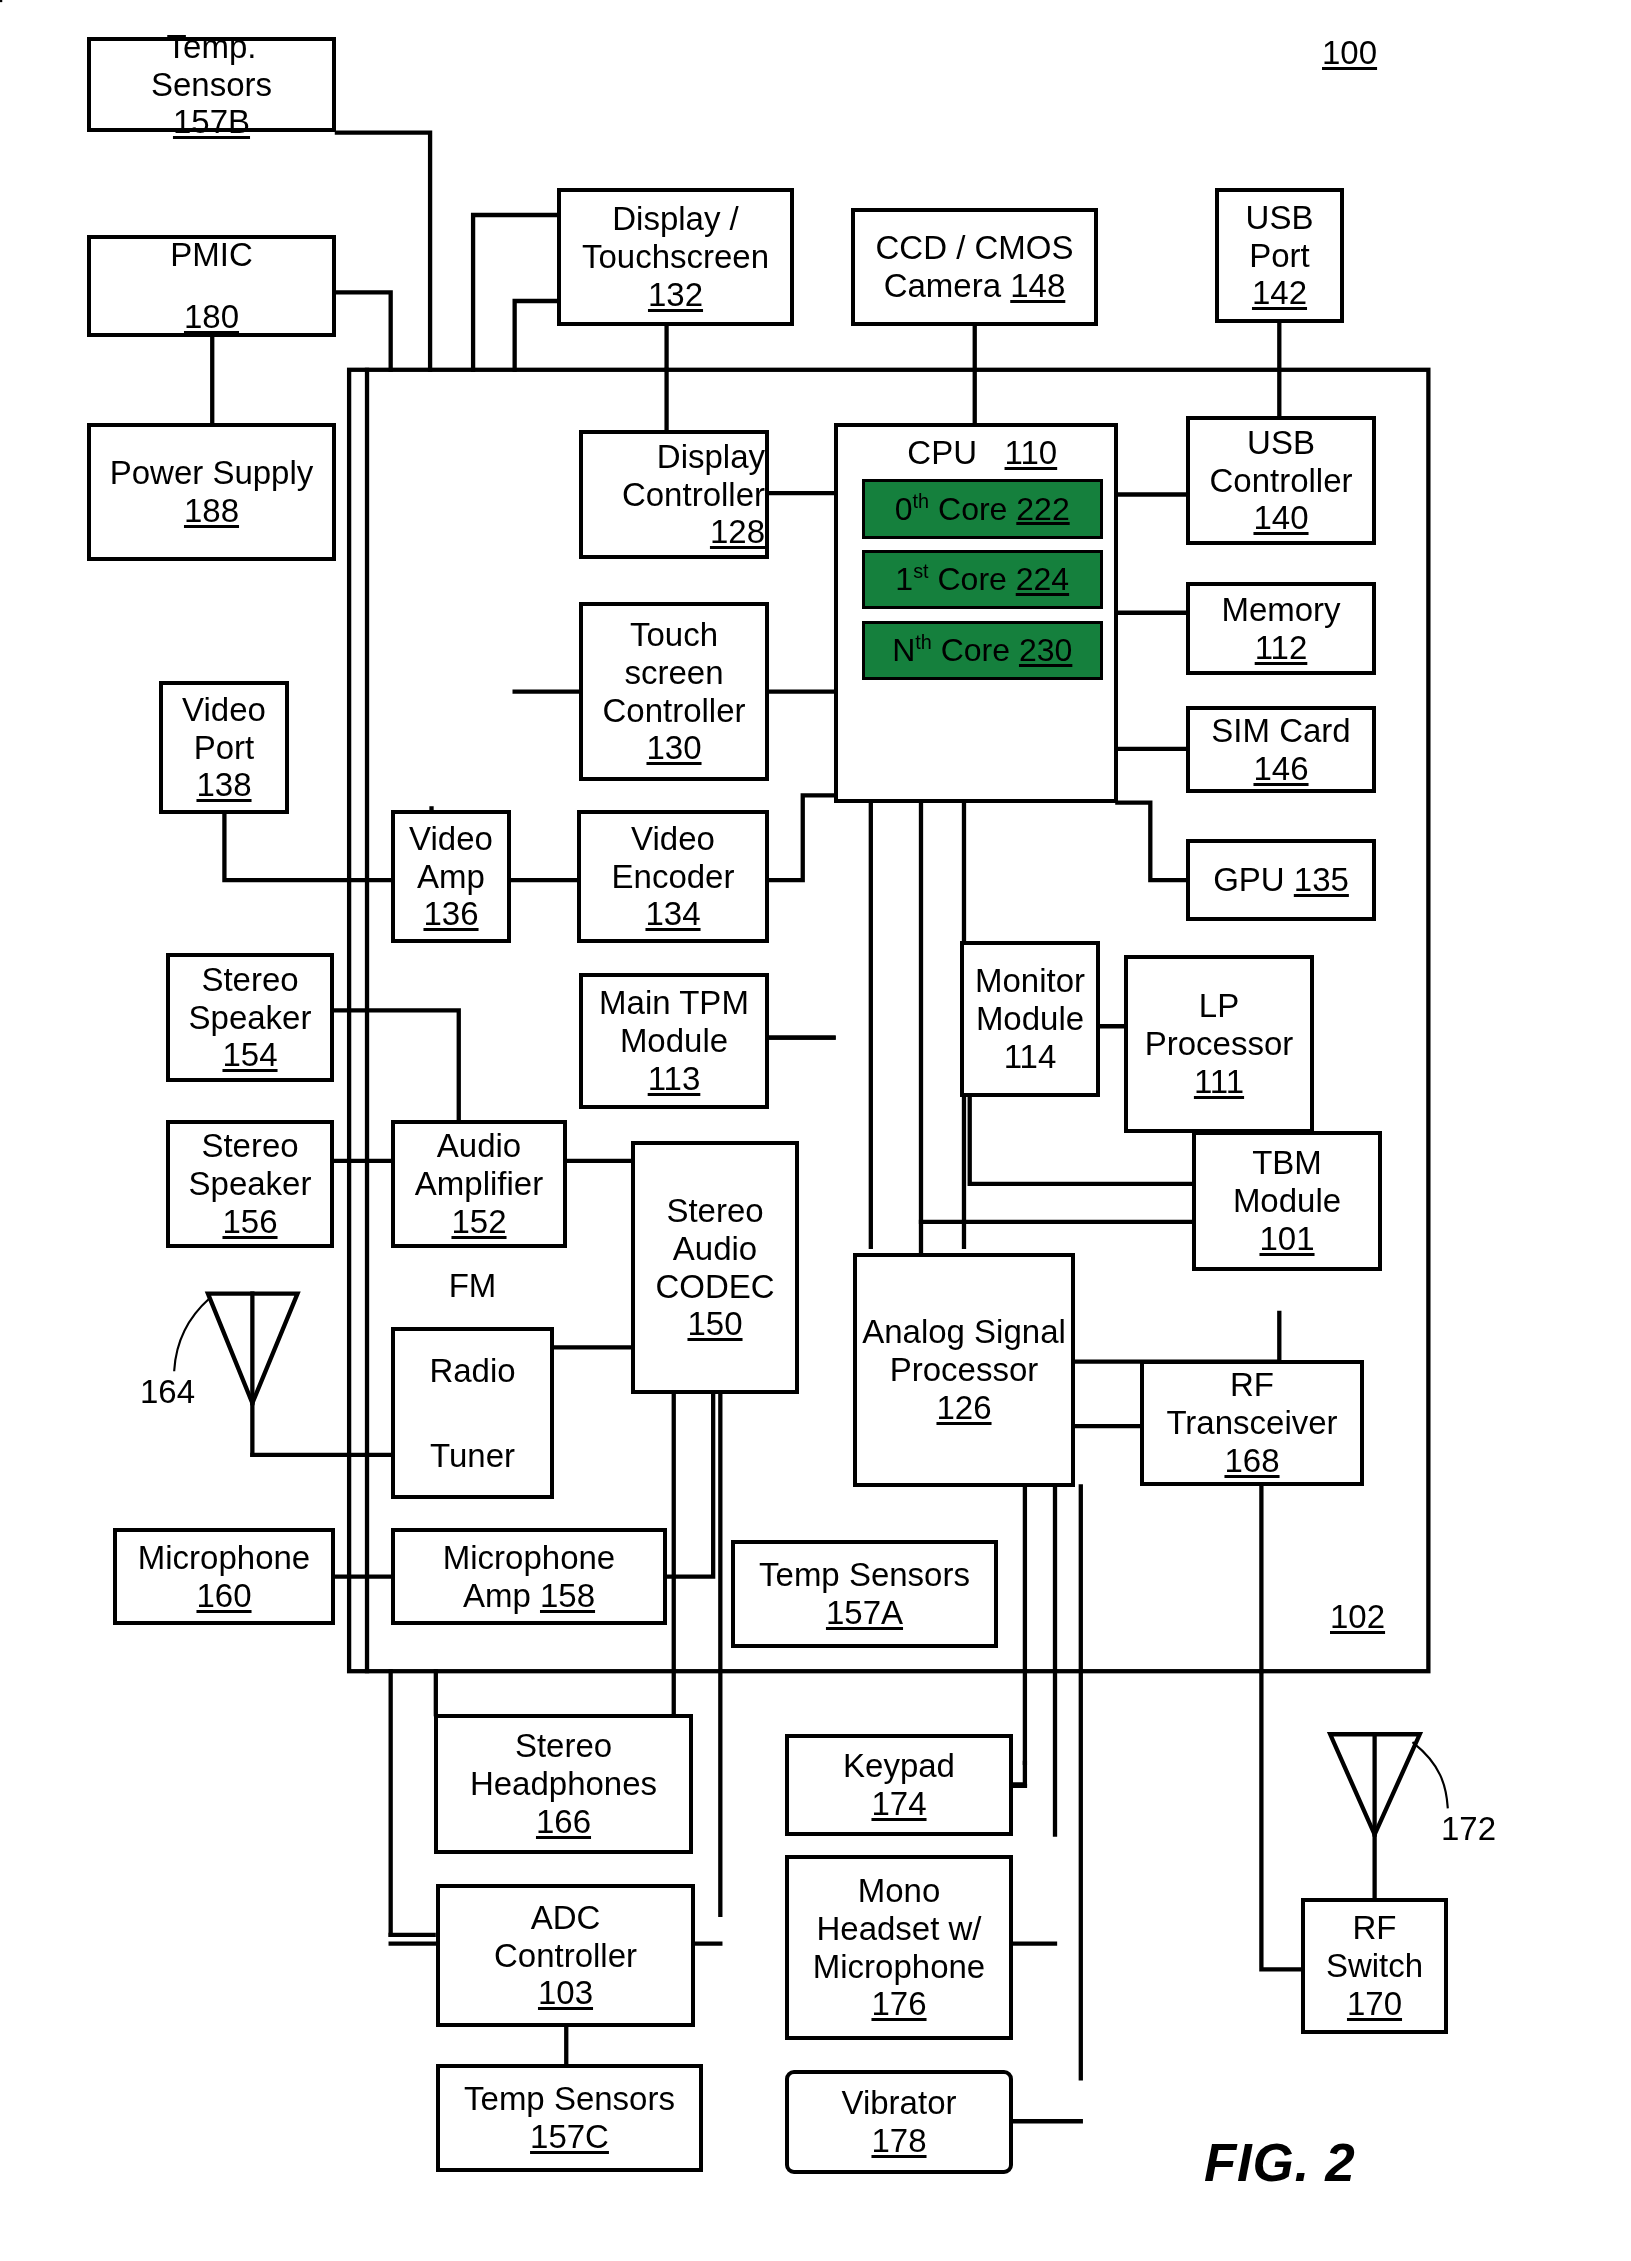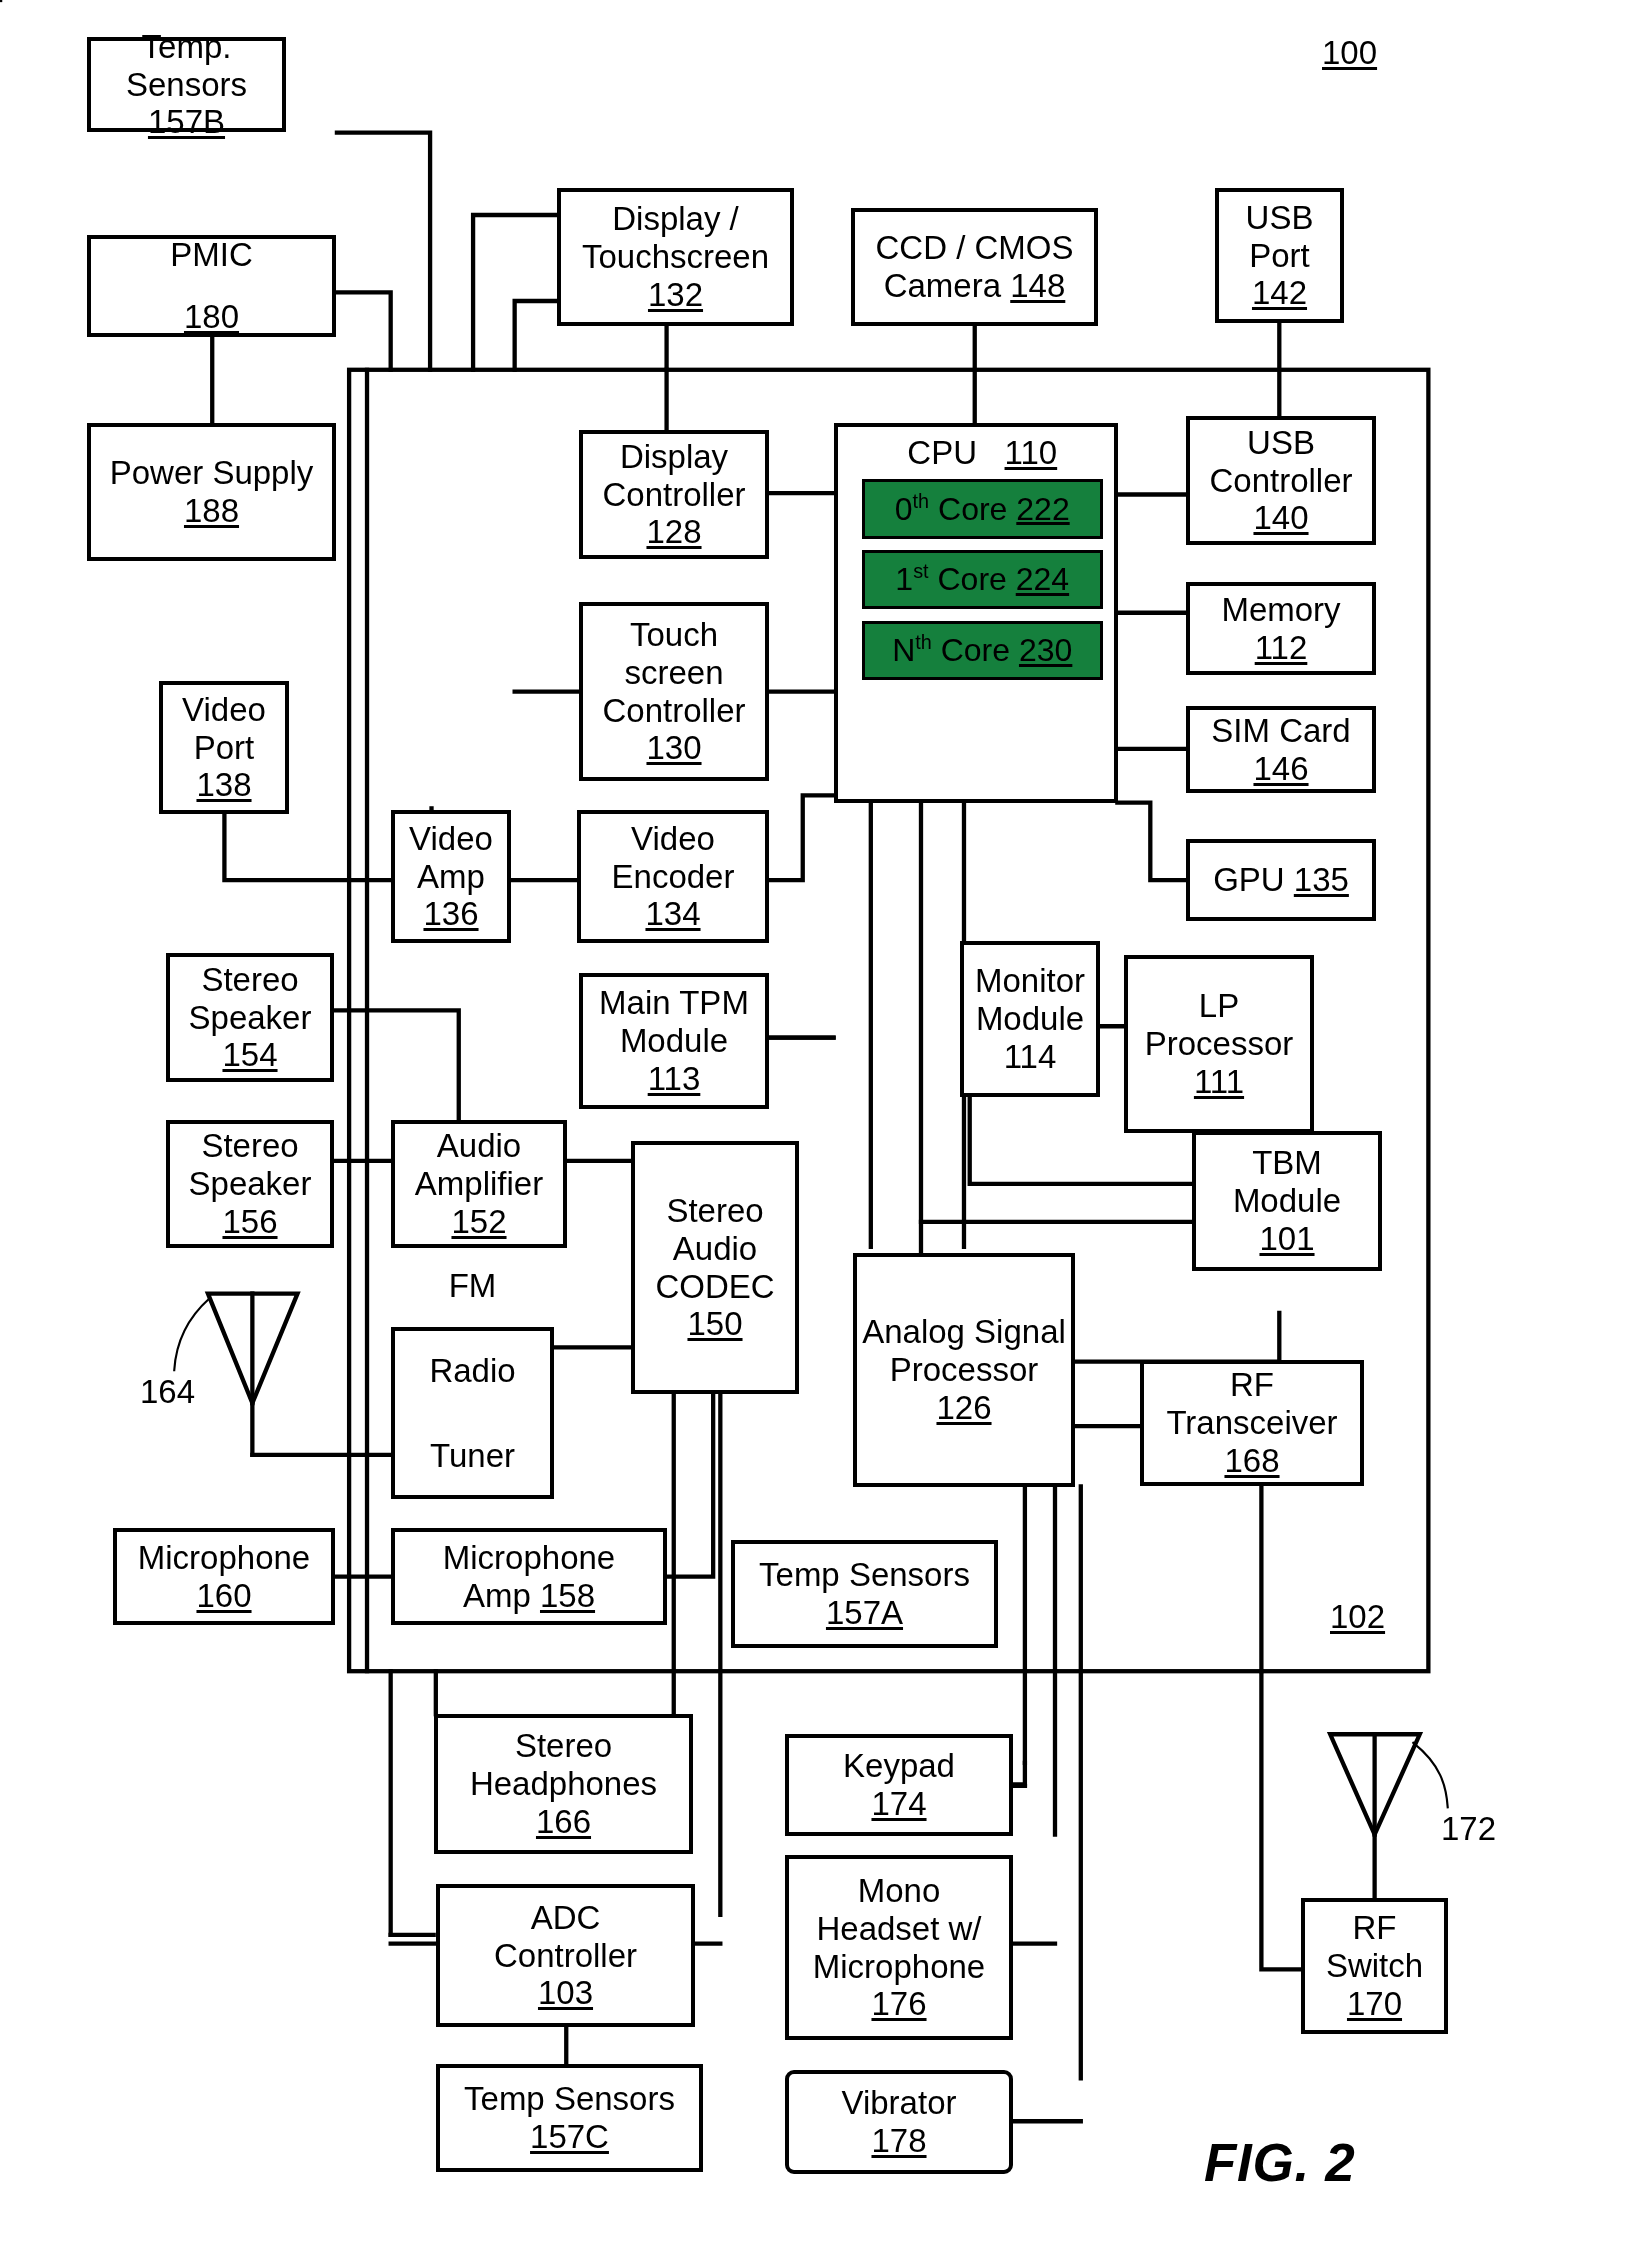--- a/index.html
+++ b/index.html
@@ -220,21 +220,21 @@
     <line x1="352" y1="1805" x2="352" y2="1958"></line>
 
     <path class="thin" d="M 292,1812 C 255,1845 245,1880 243,1912"></path>
 
     <polygon class="ant" points="1856,2420 1981,2420 1918,2560"></polygon>
     <line x1="1918" y1="2420" x2="1918" y2="2560"></line>
     <path class="thin" d="M 1972,2432 C 2010,2462 2018,2492 2020,2522"></path>
 
   </svg>
 
-  <div class="node" style="left:87px; top:37px; width:199px; height:95px;">
+  <div class="node" style="left:87px; top:37px; width:249px; height:95px;">
     <span class="ln f46">Temp.</span>
     <span class="ln f46">Sensors</span>
     <span class="ln f46 u">157B</span>
   </div>
 
   <div class="node" style="left:87px; top:235px; width:249px; height:102px;gap:24px;">
     <span class="ln f46">PMIC</span>
     <span class="ln f46 u">180</span>
   </div>
 
@@ -253,21 +253,21 @@
     <span class="ln f46">CCD / CMOS</span>
     <span class="ln f46"><span>Camera</span> <span class="u">148</span></span>
   </div>
 
   <div class="node" style="left:1215px; top:188px; width:129px; height:135px;">
     <span class="ln f46">USB</span>
     <span class="ln f46">Port</span>
     <span class="ln f46 u">142</span>
   </div>
 
-  <div class="node" style="left:579px; top:430px; width:190px; height:129px;">
+  <div class="node" style="left:579px; top:430px; width:190px; height:129px;align-items:flex-end;">
     <span class="ln f46">Display</span>
     <span class="ln f46">Controller</span>
     <span class="ln f46 u">128</span>
   </div>
 
   <div class="node cpu-box" style="left:834px; top:423px; width:284px; height:380px;padding-left:24px;">
     <div class="cpu-title">
       <span>CPU</span>
       &nbsp;&nbsp;<span class="u">110</span>
     </div>

